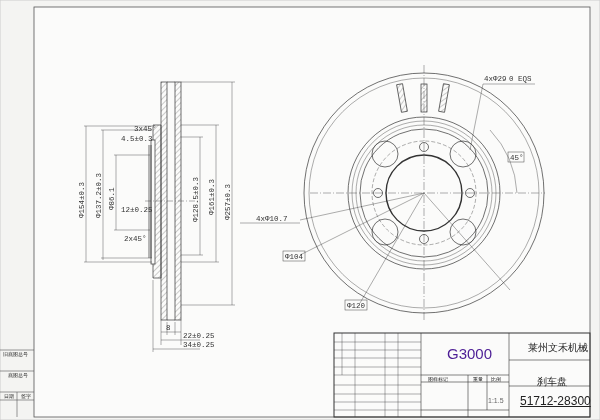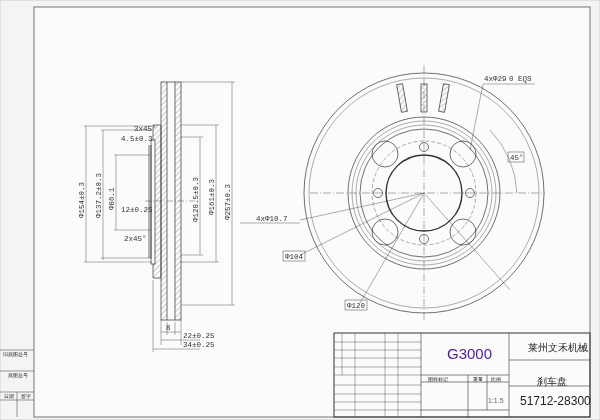--- a/index.html
+++ b/index.html
@@ -162,21 +162,21 @@
       <line x1="355" y1="333" x2="355" y2="417"></line>
       <line x1="385" y1="333" x2="385" y2="417"></line>
       <line x1="398" y1="333" x2="398" y2="417"></line>
     </g>
   </g>
 </svg>
 
 <div class="tb-text" style="left:447px;top:345px;font-size:15px;color:#4c1d95;">G3000</div>
 <div class="tb-text" style="left:528px;top:341px;font-size:10px;">莱州文禾机械</div>
 <div class="tb-text" style="left:537px;top:367px;font-size:10px;margin-top:8px;">刹车盘</div>
-<div class="tb-text" style="left:520px;top:394px;font-size:12px;">51712-28300</div>
+<div class="tb-text" style="left:520px;top:394px;font-size:12px;text-decoration:underline;">51712-28300</div>
 <div class="tb-text" style="left:488px;top:397px;font-size:7px;color:#666;">1:1.5</div>
 <div class="tb-text" style="left:428px;top:376px;font-size:5px;">图样标记</div>
 <div class="tb-text" style="left:473px;top:376px;font-size:5px;">重量</div>
 <div class="tb-text" style="left:491px;top:376px;font-size:5px;">比例</div>
 <div class="tb-text" style="left:3px;top:351px;font-size:5px;">旧底图总号</div>
 <div class="tb-text" style="left:8px;top:372px;font-size:5px;">底图总号</div>
 <div class="tb-text" style="left:4px;top:393px;font-size:5px;">日期</div>
 <div class="tb-text" style="left:21px;top:393px;font-size:5px;">签字</div>
 </div>
 

